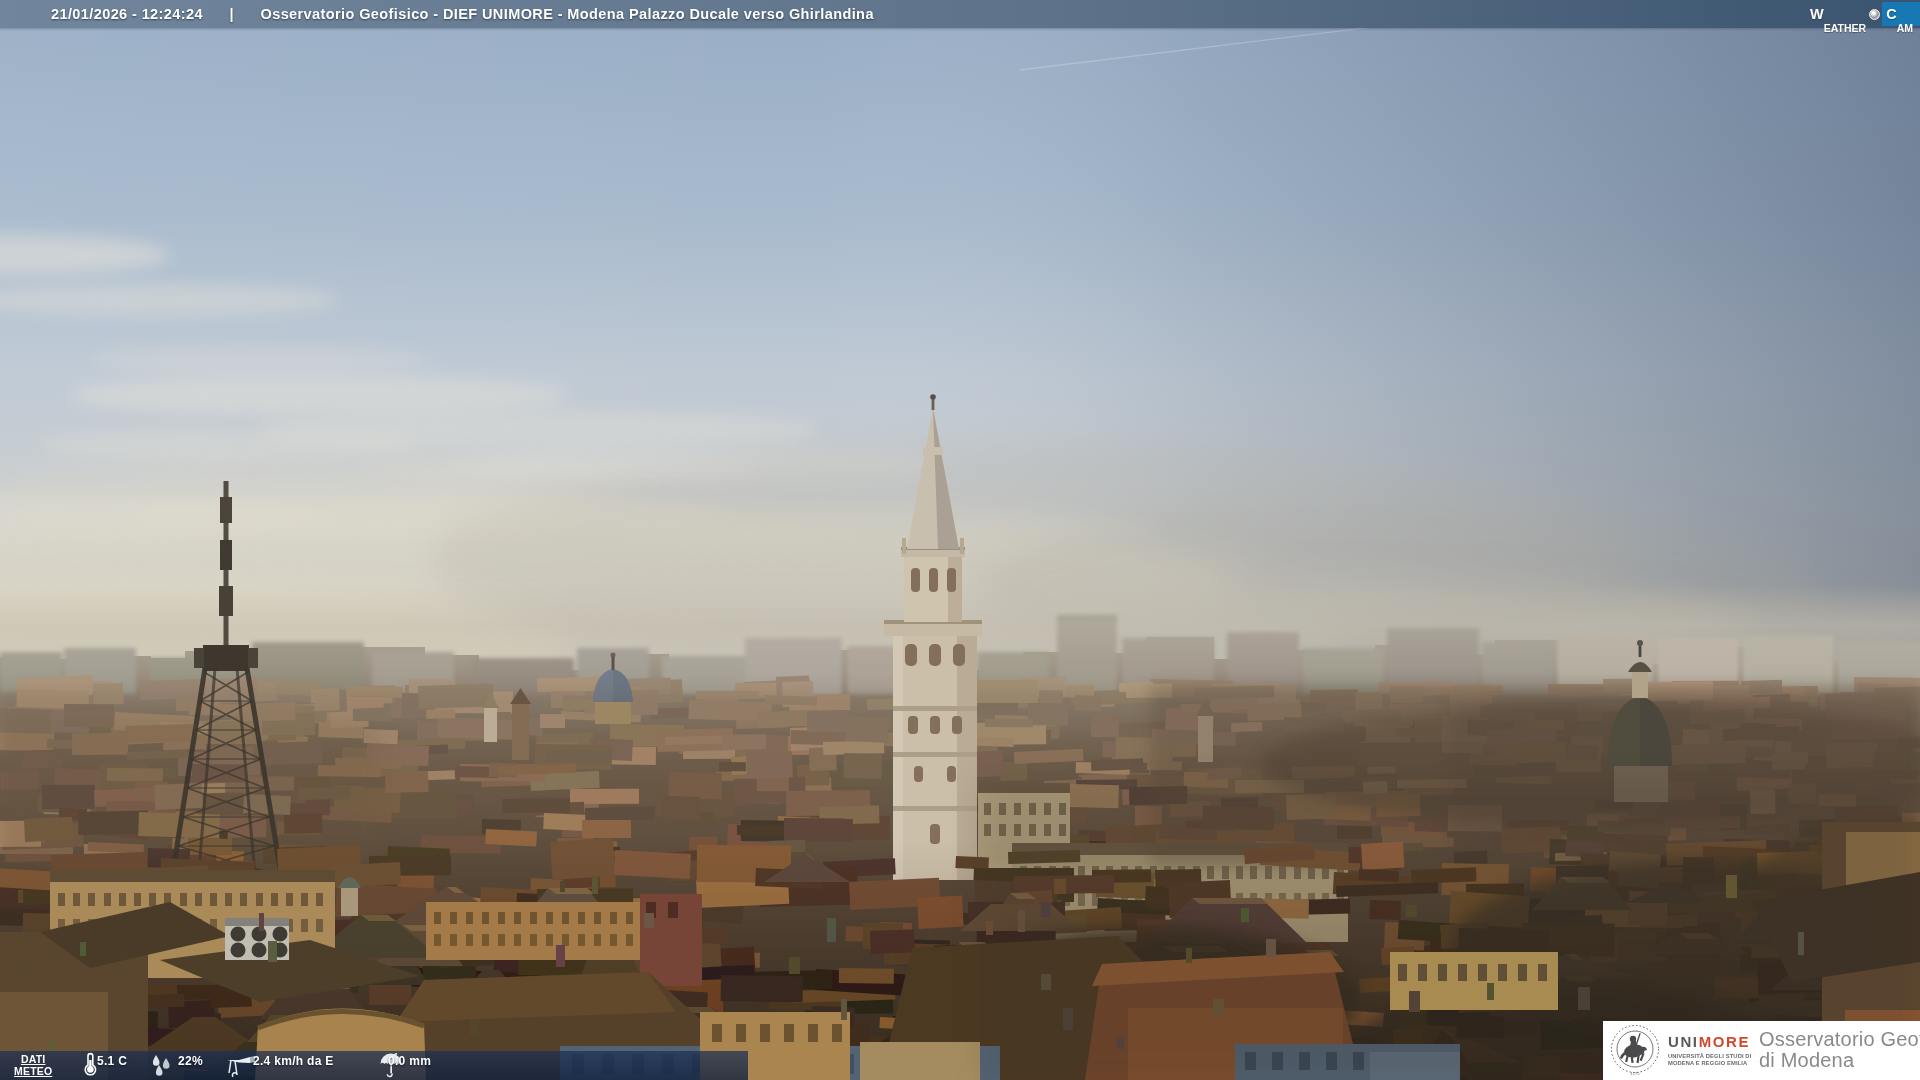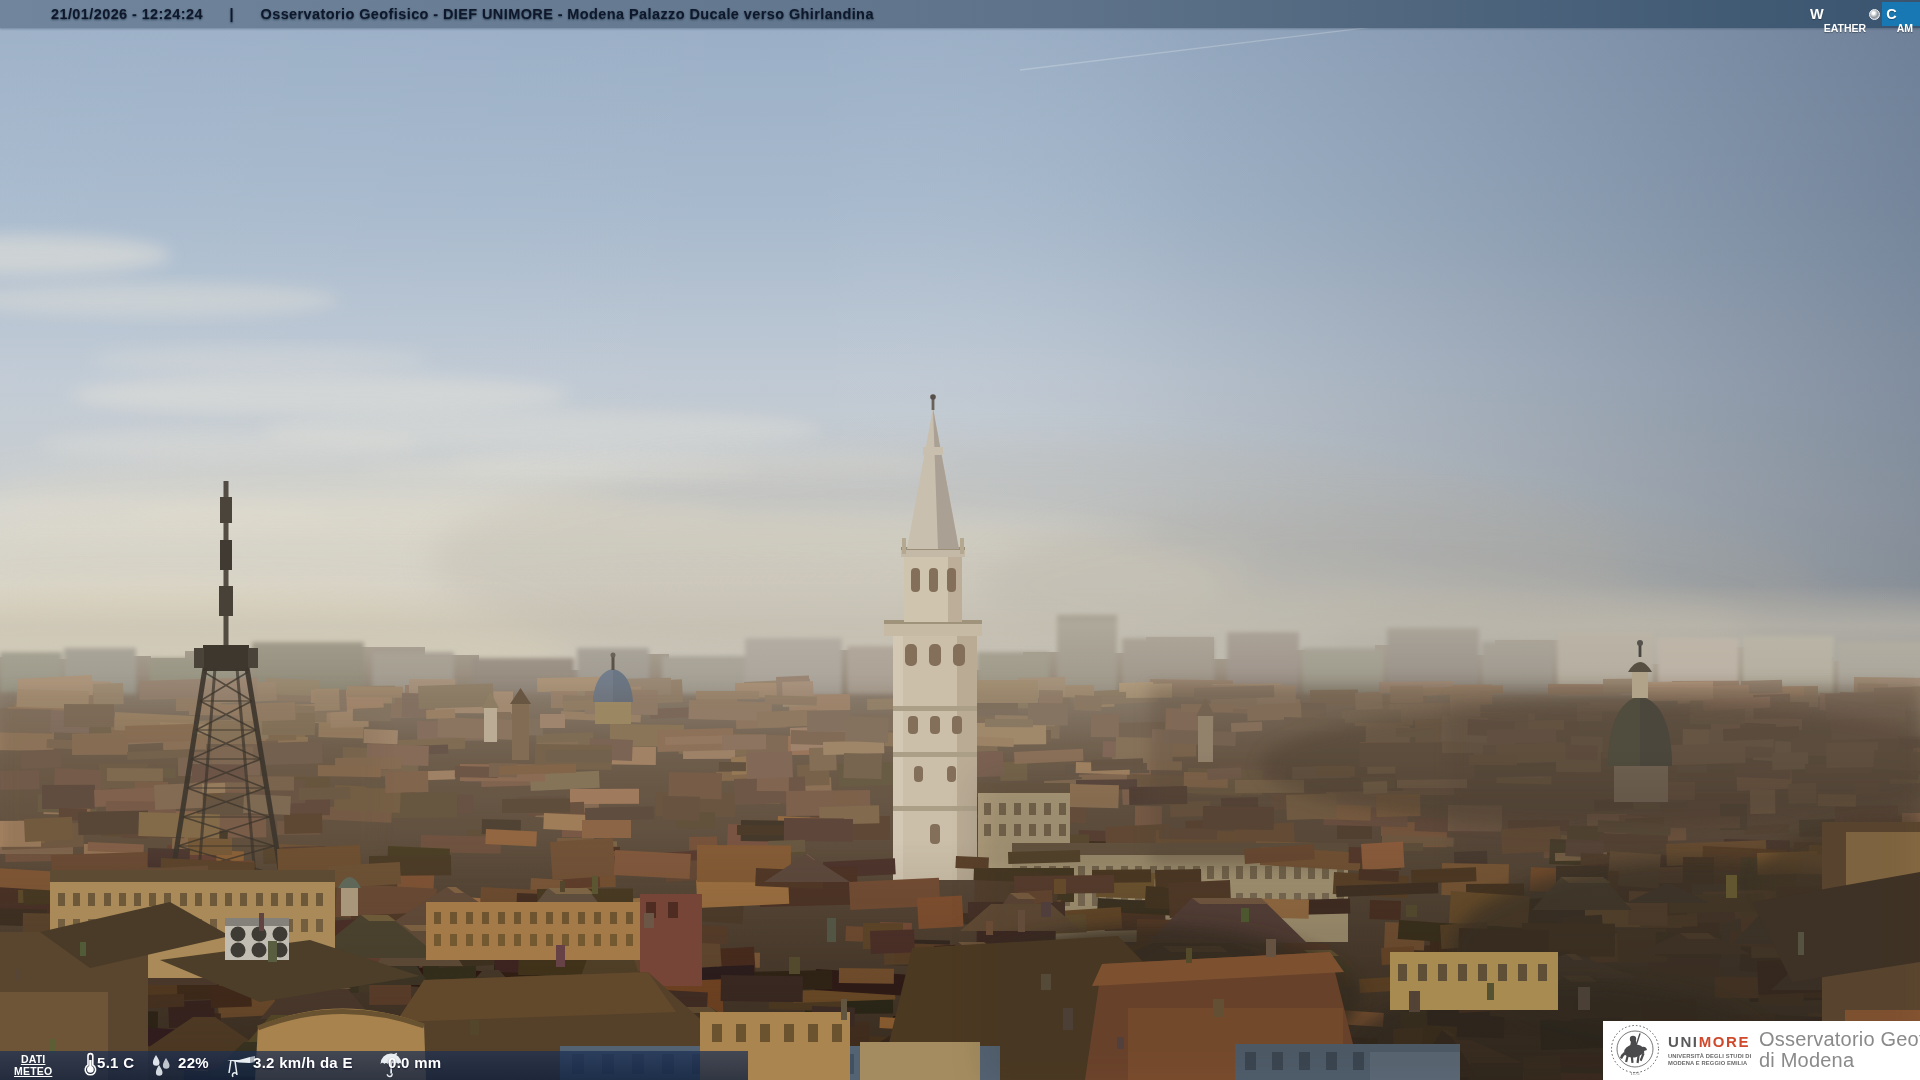--- a/index.html
+++ b/index.html
@@ -1,26 +1,26 @@
 <!DOCTYPE html>
 <html><head><meta charset="utf-8"><title>cam</title><style>
 html,body{margin:0;padding:0;width:1920px;height:1080px;overflow:hidden;background:#888;}
 #scene{position:relative;width:1920px;height:1080px;font-family:"Liberation Sans",sans-serif;}
 #scene>svg{position:absolute;left:0;top:0;}
 .ov{position:absolute;white-space:nowrap;}
 #topbar{left:0;top:0;width:1920px;height:28px;background:linear-gradient(90deg,#71869d 0%,#5e7389 55%,#3a546f 100%);box-shadow:0 1px 2px rgba(40,60,80,0.35);}
-#title{left:51px;top:0;height:28px;line-height:29px;color:#0f172a;font-size:14.5px;font-weight:bold;letter-spacing:0.4px;text-shadow:0 1px 2px rgba(30,50,70,0.8);}
+#title{left:51px;top:0;height:28px;line-height:29px;color:#ffffff;font-size:14.5px;font-weight:bold;letter-spacing:0.4px;text-shadow:0 1px 2px rgba(30,50,70,0.8);}
 #wcam{right:0;top:1px;height:26px;display:flex;align-items:center;color:#fff;}
 #wcam .w1{font-weight:bold;font-size:14.5px;text-shadow:0 1px 1px rgba(0,0,0,0.35);}
 #wcam .w2{font-weight:bold;font-size:10.5px;text-shadow:0 1px 1px rgba(0,0,0,0.35);margin-top:27px;}
 #wcam .lens{width:9px;height:9px;border-radius:50%;background:radial-gradient(circle at 40% 35%,#fff 0 15%,#8f979d 55%,#dfe3e6 100%);border:1.5px solid #eef1f3;margin:0 0 0 3px;}
 #wcam .cambox{background:#1878b3;height:24px;display:flex;align-items:center;padding:0 7px 0 4px;margin-left:2px;}
 #botbar{left:0;top:1051px;width:748px;height:29px;background:linear-gradient(180deg,rgba(28,48,84,0.72),rgba(14,32,62,0.78));color:#fff;}
 #botbar .dm{position:absolute;left:14px;top:2px;font-size:10.5px;font-weight:bold;line-height:12px;text-align:center;letter-spacing:0.2px;text-decoration:underline;}
-#botbar .val{position:absolute;top:3px;font-size:15px;font-weight:bold;text-shadow:0 1px 2px rgba(0,0,30,0.7);letter-spacing:0.3px;}
+#botbar .val{position:absolute;top:3px;font-size:12px;font-weight:bold;text-shadow:0 1px 2px rgba(0,0,30,0.7);letter-spacing:0.3px;}
 #botbar svg{position:absolute;top:1px;}
 #whitebox{left:1603px;top:1021px;width:317px;height:67px;background:#ffffff;}
 .unimore{position:absolute;left:65px;top:12px;font-size:15px;font-weight:bold;letter-spacing:1.6px;color:#59595b;}
 .unimore .more{color:#cf4a2c;}
 .unisub{position:absolute;left:65px;top:32px;font-size:5.8px;font-weight:bold;color:#6a6a6a;line-height:6.6px;letter-spacing:0.1px;}
 .osger{position:absolute;left:156px;top:8px;font-size:20px;color:#8a8a8a;line-height:21px;letter-spacing:0.2px;}
 </style></head><body>
 <div id="scene">
 <svg width="1920" height="1080" viewBox="0 0 1920 1080">
 <defs>
@@ -1518,21 +1518,21 @@
         </g>
       </svg>
  <span class="val" style="left:178px">22%</span>
  <svg width="32" height="28" viewBox="0 0 32 28" style="left:224px">
         <g stroke="#e8edf2" fill="#e8edf2">
           <path d="M3 8 L15 8 L26 5 L26 11 L15 10.5 Z" stroke-width="0"></path>
           <path d="M26 5 L31 4 L31 10 L26 11 Z" opacity="0.7" stroke-width="0"></path>
           <path d="M7 8 L5 21 M11 9 L13 23 M13 23 a2.3 2.3 0 1 0 -3.8 1.8" fill="none" stroke-width="1.5"></path>
         </g>
       </svg>
- <span class="val" style="left:253px">3.2 km/h da E</span>
+ <span class="val" style="left:253px">2.4 km/h da E</span>
  <svg width="26" height="26" viewBox="0 0 26 26" style="left:378px">
         <g fill="#e8edf2">
           <path d="M2.5 12 a10.5 10.5 0 0 1 21 0 q-1.7-2.1-3.4 0 q-1.8-2.3-3.5 0 q-1.7-2.1-3.4 0 q-1.8-2.3-3.5 0 q-1.7-2.1-3.4 0 q-1.8-2.3-3.8 0 Z"></path>
           <rect x="12.3" y="11" width="1.7" height="10.5"></rect>
           <path d="M14 21.5 a2.4 2.4 0 1 1 -4.7 .7" fill="none" stroke="#e8edf2" stroke-width="1.5"></path>
           <path d="M15 3.5 L19 1.5" stroke="#e8edf2" stroke-width="1.4"></path>
         </g>
       </svg>
  <span class="val" style="left:388px">0.0 mm</span>
 </div>

